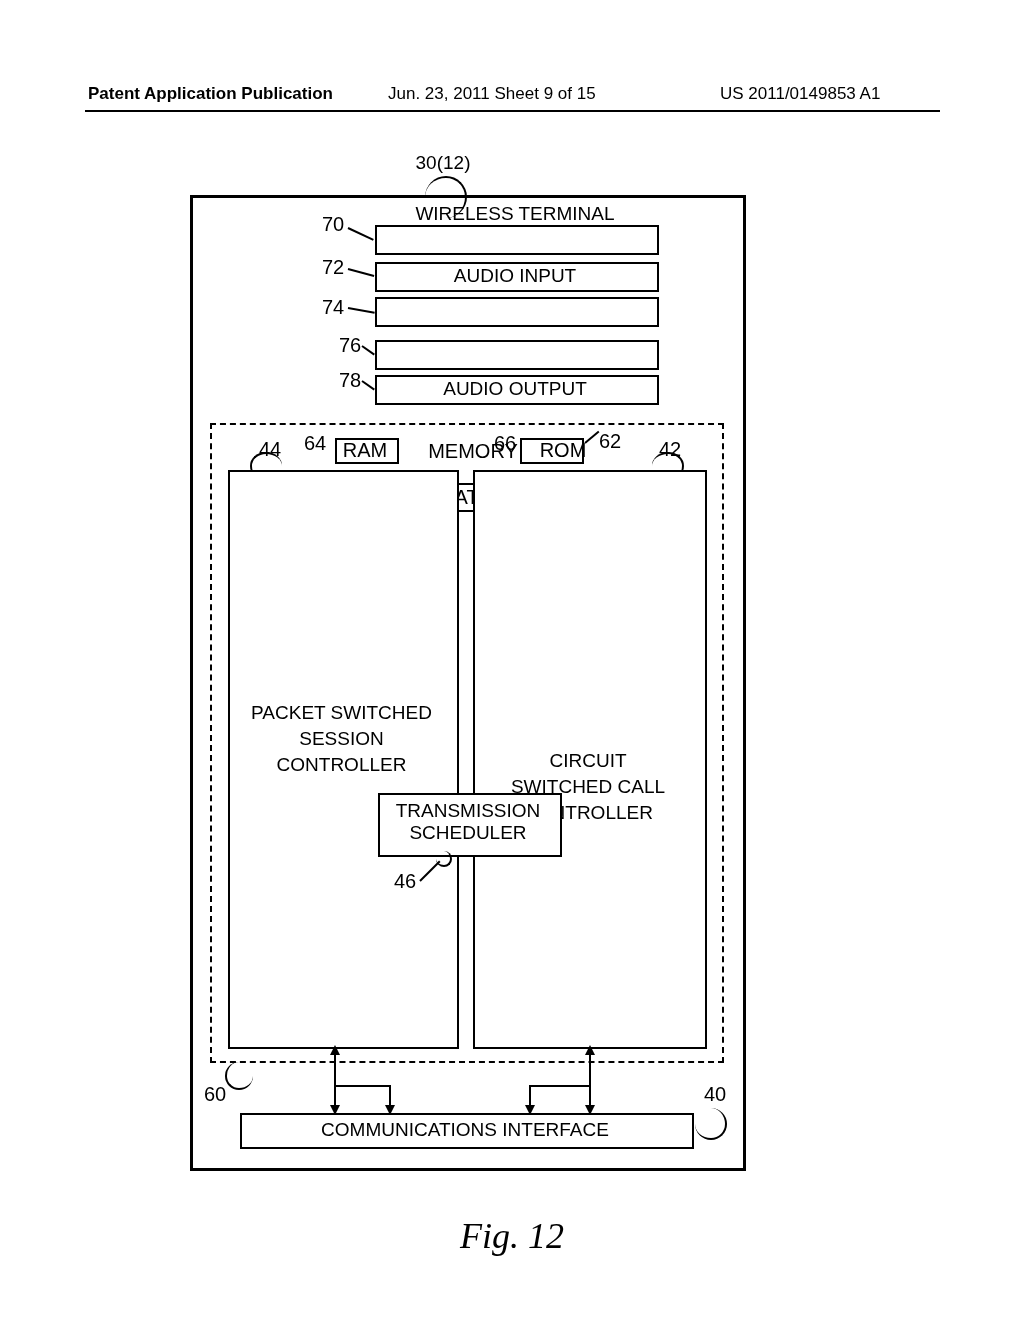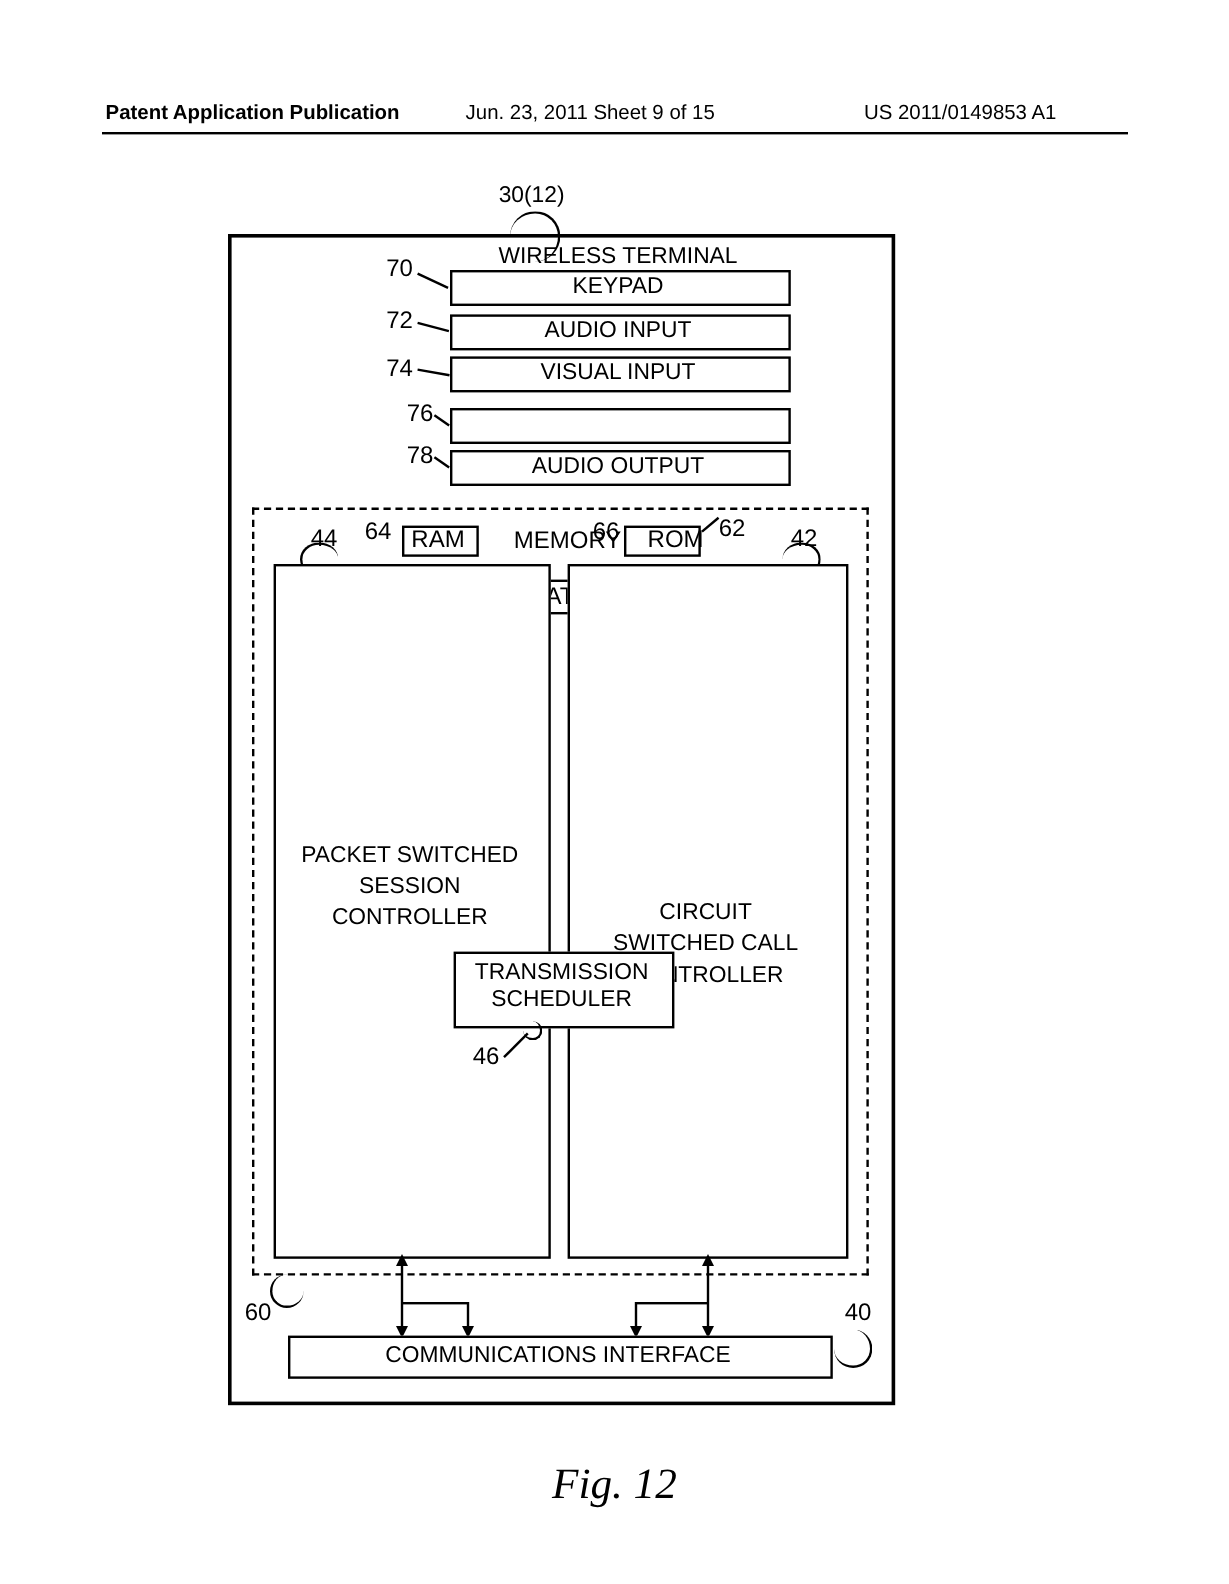--- a/index.html
+++ b/index.html
@@ -94,31 +94,29 @@
 
 <div class="abs label" style="left:393px; top:152px; width:100px;">30(12)</div>
 
 <div class="curve" style="left:425px; top:176px; width:40px; height:40px; border-left:none; border-bottom:none;"></div>
 
 <div class="abs main-box" style="left:190px; top:195px; width:550px; height:970px;"></div>
 
 <div class="abs label" style="left:375px; top:203px; width:280px;">WIRELESS TERMINAL</div>
 
 <div class="abs thin-box" style="left:375px; top:225px; width:280px; height:26px;"></div>
-<div class="abs label" style="left:375px; top:228px; width:280px;">KEYPAD</div>
 <div class="abs label small-label" style="left:318px; top:213px; width:30px;">70</div>
 <div class="lead" style="left:348px; top:227px; width:28px; height:2px; transform:rotate(25deg); transform-origin:left center;"></div>
 
 <div class="abs thin-box" style="left:375px; top:262px; width:280px; height:26px;"></div>
 <div class="abs label" style="left:375px; top:265px; width:280px;">AUDIO INPUT</div>
 <div class="abs label small-label" style="left:318px; top:256px; width:30px;">72</div>
 <div class="lead" style="left:348px; top:268px; width:27px; height:2px; transform:rotate(15deg); transform-origin:left center;"></div>
 
 <div class="abs thin-box" style="left:375px; top:297px; width:280px; height:26px;"></div>
-<div class="abs label" style="left:375px; top:300px; width:280px;">VISUAL INPUT</div>
 <div class="abs label small-label" style="left:318px; top:296px; width:30px;">74</div>
 <div class="lead" style="left:348px; top:307px; width:27px; height:2px; transform:rotate(10deg); transform-origin:left center;"></div>
 
 <div class="abs thin-box" style="left:375px; top:340px; width:280px; height:26px;"></div>
 <div class="abs label small-label" style="left:335px; top:334px; width:30px;">76</div>
 <div class="lead" style="left:362px; top:345px; width:15px; height:2px; transform:rotate(35deg); transform-origin:left center;"></div>
 
 <div class="abs thin-box" style="left:375px; top:375px; width:280px; height:26px;"></div>
 <div class="abs label" style="left:375px; top:378px; width:280px;">AUDIO OUTPUT</div>
 <div class="abs label small-label" style="left:335px; top:369px; width:30px;">78</div>

